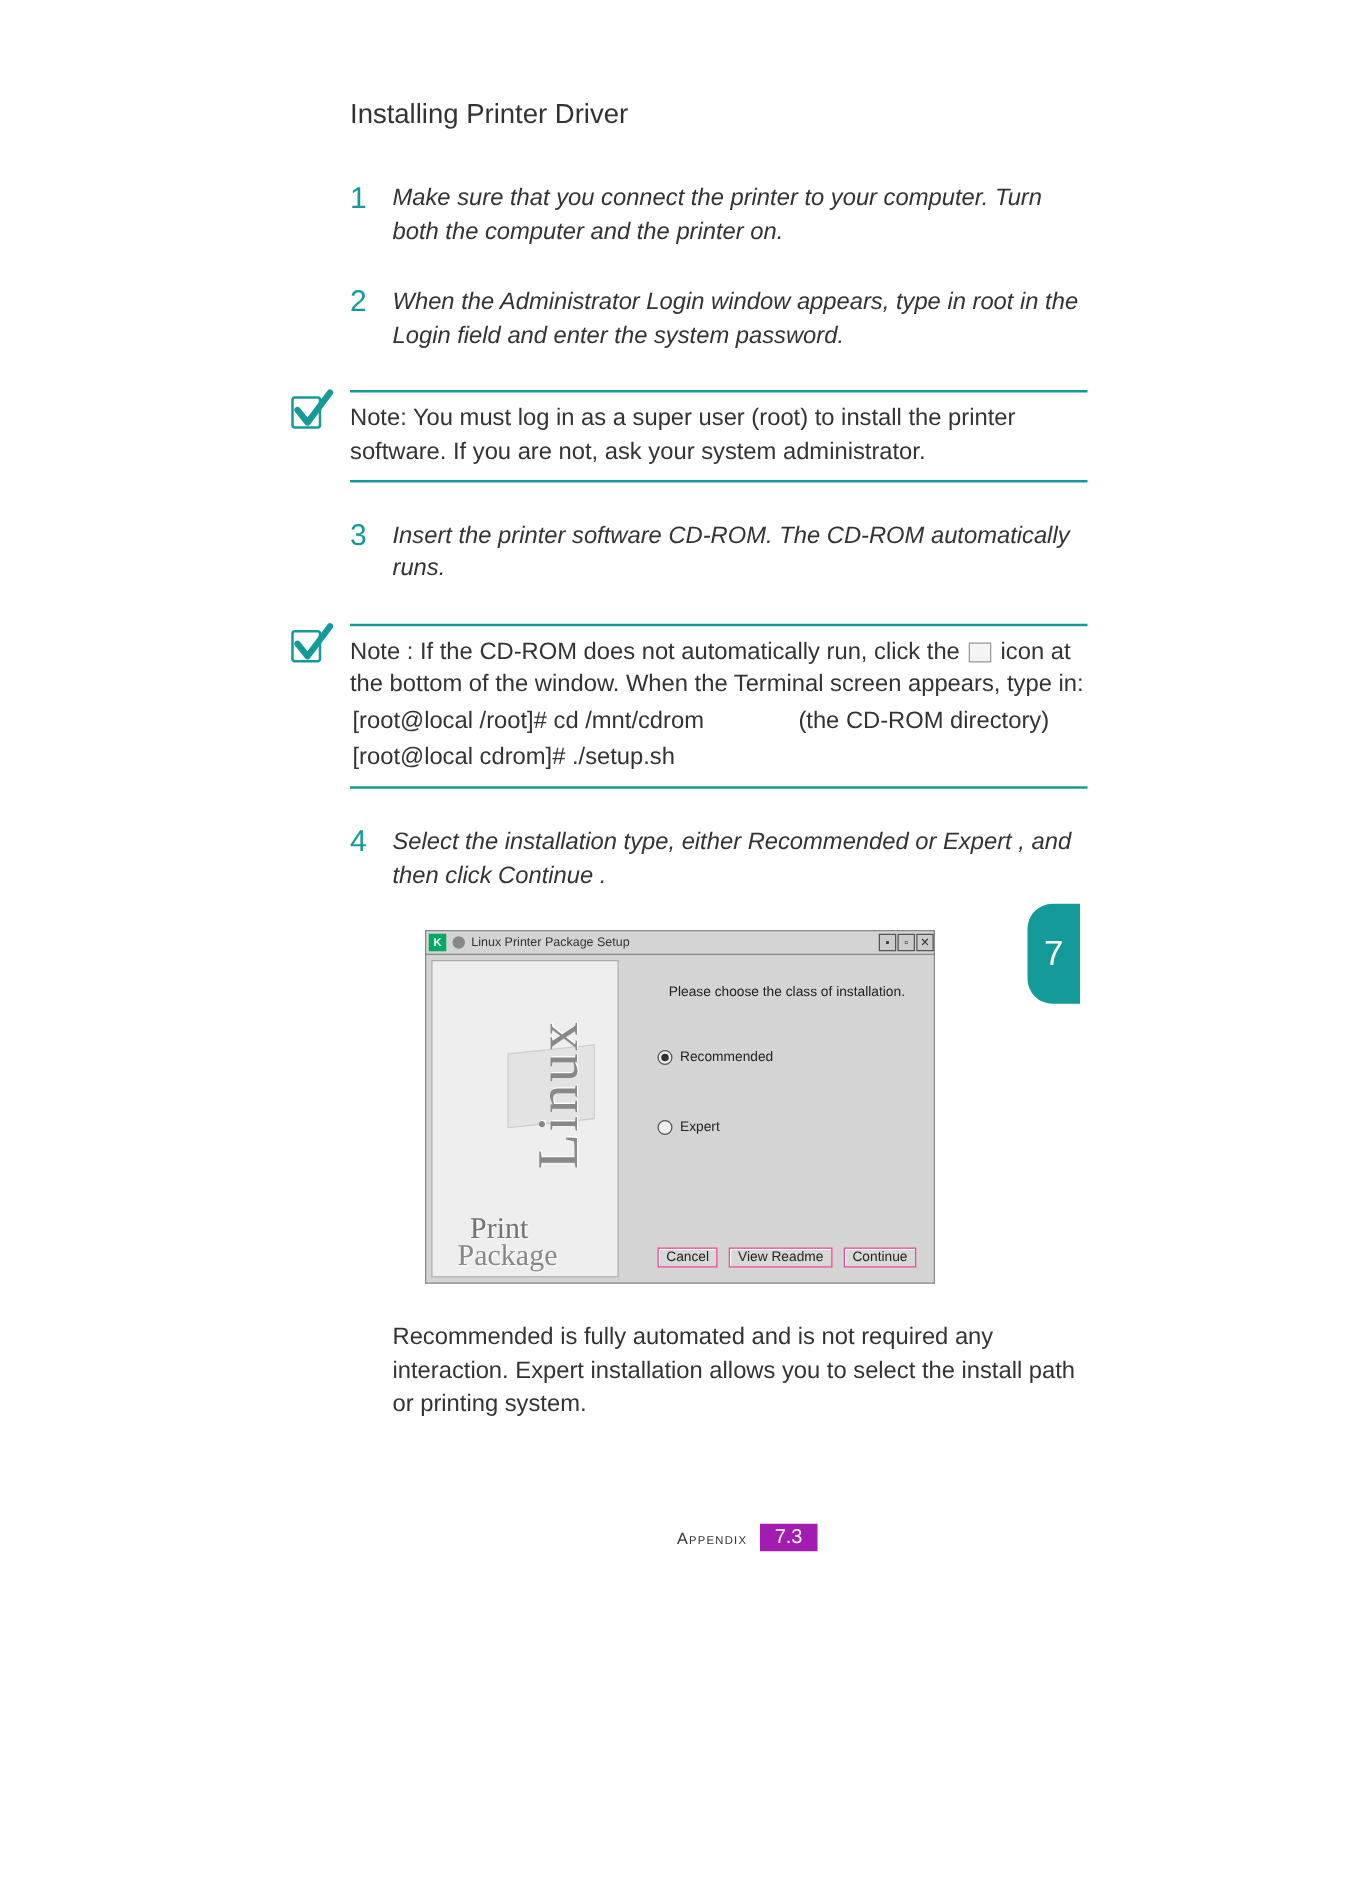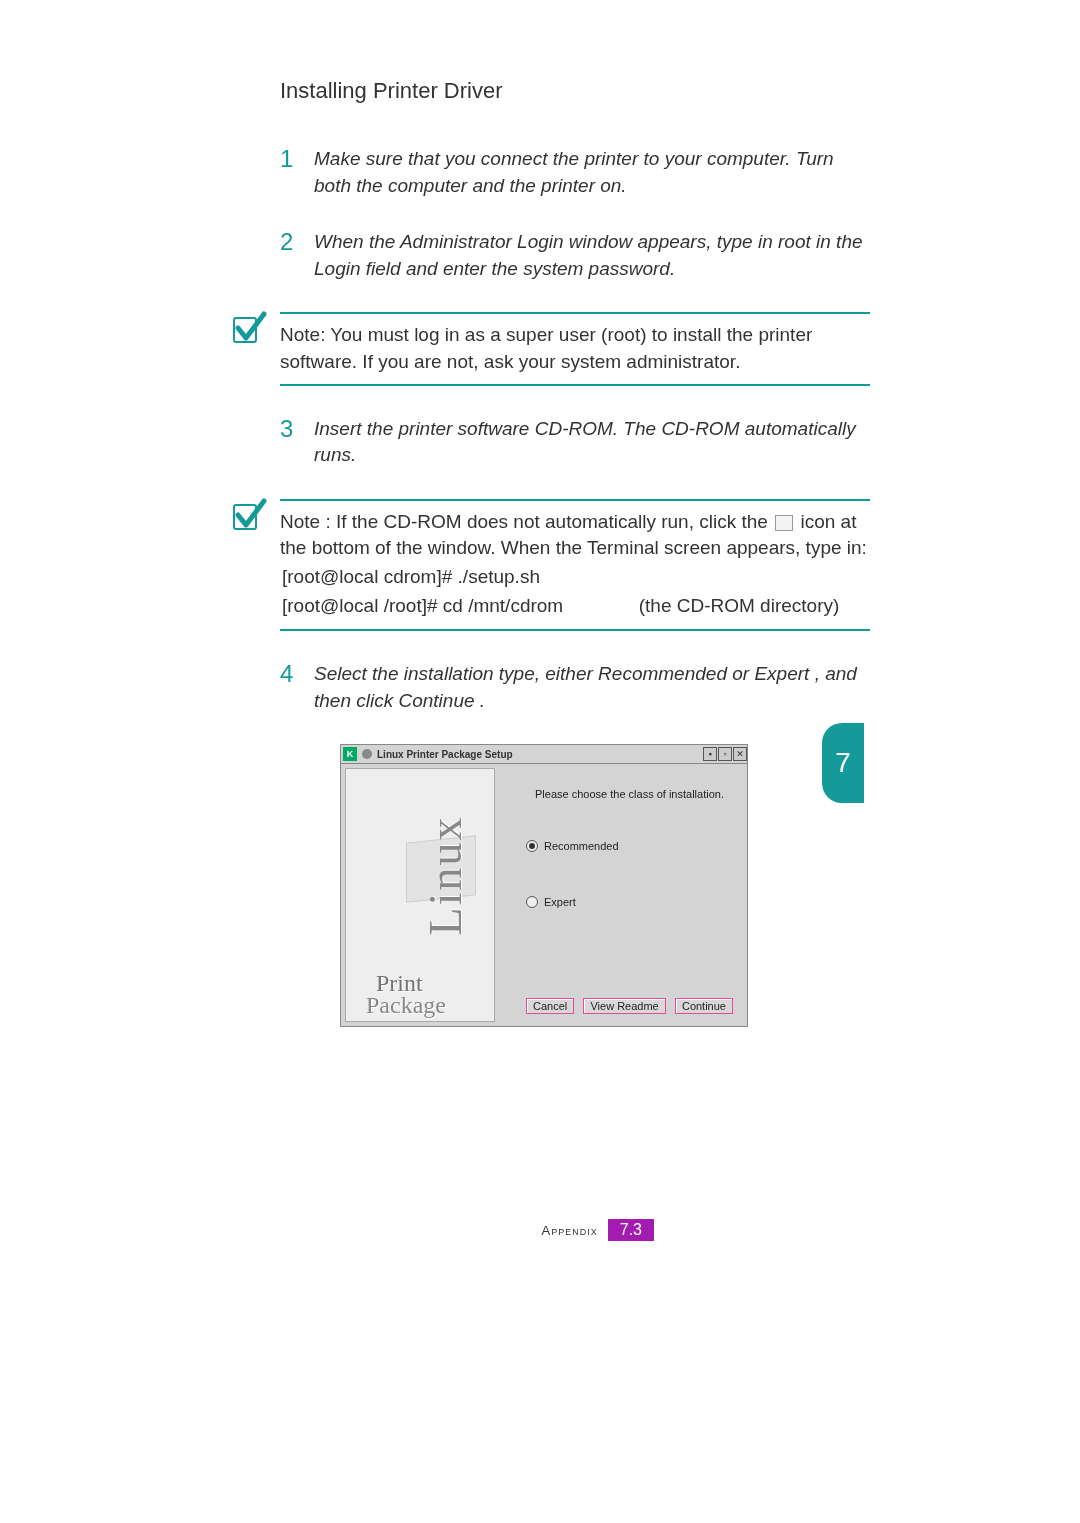--- a/index.html
+++ b/index.html
@@ -15,21 +15,21 @@
   .note-rule { height: 2px; background: #159a9a; margin-left: 0; }
   .note-text { font-size: 19px; line-height: 1.4; color: #333; padding: 8px 0; }
   .note-icon {
     position: absolute; left: -52px; top: -4px; width: 40px; height: 40px;
   }
 
   .ss-outer { margin: 8px 0 30px 60px; width: 408px; }
   .titlebar { background: #d4d4d4; border: 1px solid #888; height: 20px; display: flex; align-items: center; font-size: 10px; }
   .titlebar .kicon { width: 14px; height: 14px; background: #0a6; margin: 0 2px; display: inline-flex; align-items: center; justify-content: center; color: #fff; font-weight: bold; font-size: 9px; }
   .titlebar .gear { width: 12px; height: 12px; margin: 0 2px; }
-  .titlebar .ttext { flex: 1; font-weight: bold; padding-left: 2px; }
+  .titlebar .ttext { flex: 1; font-weight: normal; padding-left: 2px; }
   .titlebar .wbtns { display: flex; }
   .titlebar .wbtn { width: 14px; height: 14px; border: 1px solid #555; background: #ccc; margin-left: 1px; display: flex; align-items: center; justify-content: center; font-size: 9px; line-height: 1; }
 
   .ss-body { border: 1px solid #888; border-top: none; background: #d4d4d4; height: 263px; display: flex; padding: 4px; }
   .ss-left { width: 150px; border: 1px solid #aaa; background: #eee; position: relative; overflow: hidden; display: flex; flex-direction: column; align-items: center; justify-content: center; }
   .linux-text { font-family: 'Times New Roman', serif; font-size: 46px; color: #888; transform: rotate(-90deg); position: absolute; top: 80px; left: 40px; letter-spacing: 2px; text-shadow: 1px 1px 0 #fff; }
   .print-text { font-family: 'Times New Roman', serif; font-size: 24px; color: #737373; position: absolute; bottom: 24px; left: 30px; text-shadow: 1px 1px 0 #fff; }
   .pack-text  { font-family: 'Times New Roman', serif; font-size: 24px; color: #888; position: absolute; bottom: 2px; left: 20px; text-shadow: 1px 1px 0 #fff; }
   .printer-shape { position: absolute; top: 70px; left: 60px; width: 70px; height: 60px; border: 1px solid #bbb; background: #ddd; transform: skewY(-6deg); opacity: .6; }
 
@@ -99,25 +99,25 @@
         <rect x="6" y="10" width="22" height="24" rx="2" fill="#fff" stroke="#159a9a" stroke-width="2"></rect>
         <path d="M10 20 L18 30 L36 6" fill="none" stroke="#159a9a" stroke-width="5" stroke-linecap="round" stroke-linejoin="round"></path>
       </svg>
       <div class="note-rule"></div>
       <div class="note-text">
         <span>Note</span><span> : If the CD-ROM does not automatically run, click the </span><span class="terminal-icon"></span>
         <span>icon at the bottom of the window. When the Terminal screen appears, type in:</span>
         <table class="cmd-table">
           <tbody>
               <tr>
-            <td colspan="2">[root@local cdrom]# ./setup.sh</td>
+            <td>[root@local /root]# cd /mnt/cdrom</td>
+            <td class="cmd-right">(the CD-ROM directory)</td>
           </tr>
           <tr>
-            <td>[root@local /root]# cd /mnt/cdrom</td>
-            <td class="cmd-right">(the CD-ROM directory)</td>
+            <td colspan="2">[root@local cdrom]# ./setup.sh</td>
           </tr>
         </tbody>
           </table>
       </div>
       <div class="note-rule"></div>
     </div>
 
     <div class="step">
       <div class="step-num">4</div>
       <div class="step-body">
@@ -163,20 +163,26 @@
           </div>
           <div class="ss-btns">
             <span class="ssbtn">Cancel</span>
             <span class="ssbtn">View Readme</span>
             <span class="ssbtn">Continue</span>
           </div>
         </div>
       </div>
     </div>
 
+    <div class="after-ss">
+      <span>Recommended</span>
+      <span> is fully automated and is not required any interaction. </span>
+      <span>Expert</span>
+      <span> installation allows you to select the install path or printing system.</span>
+    </div>
 
   </div>
 
   <div class="side-tab">7</div>
 
   <div class="footer">
     <span class="appendix-label">Appendix</span>
     <span class="page-badge">7.3</span>
   </div>
 

